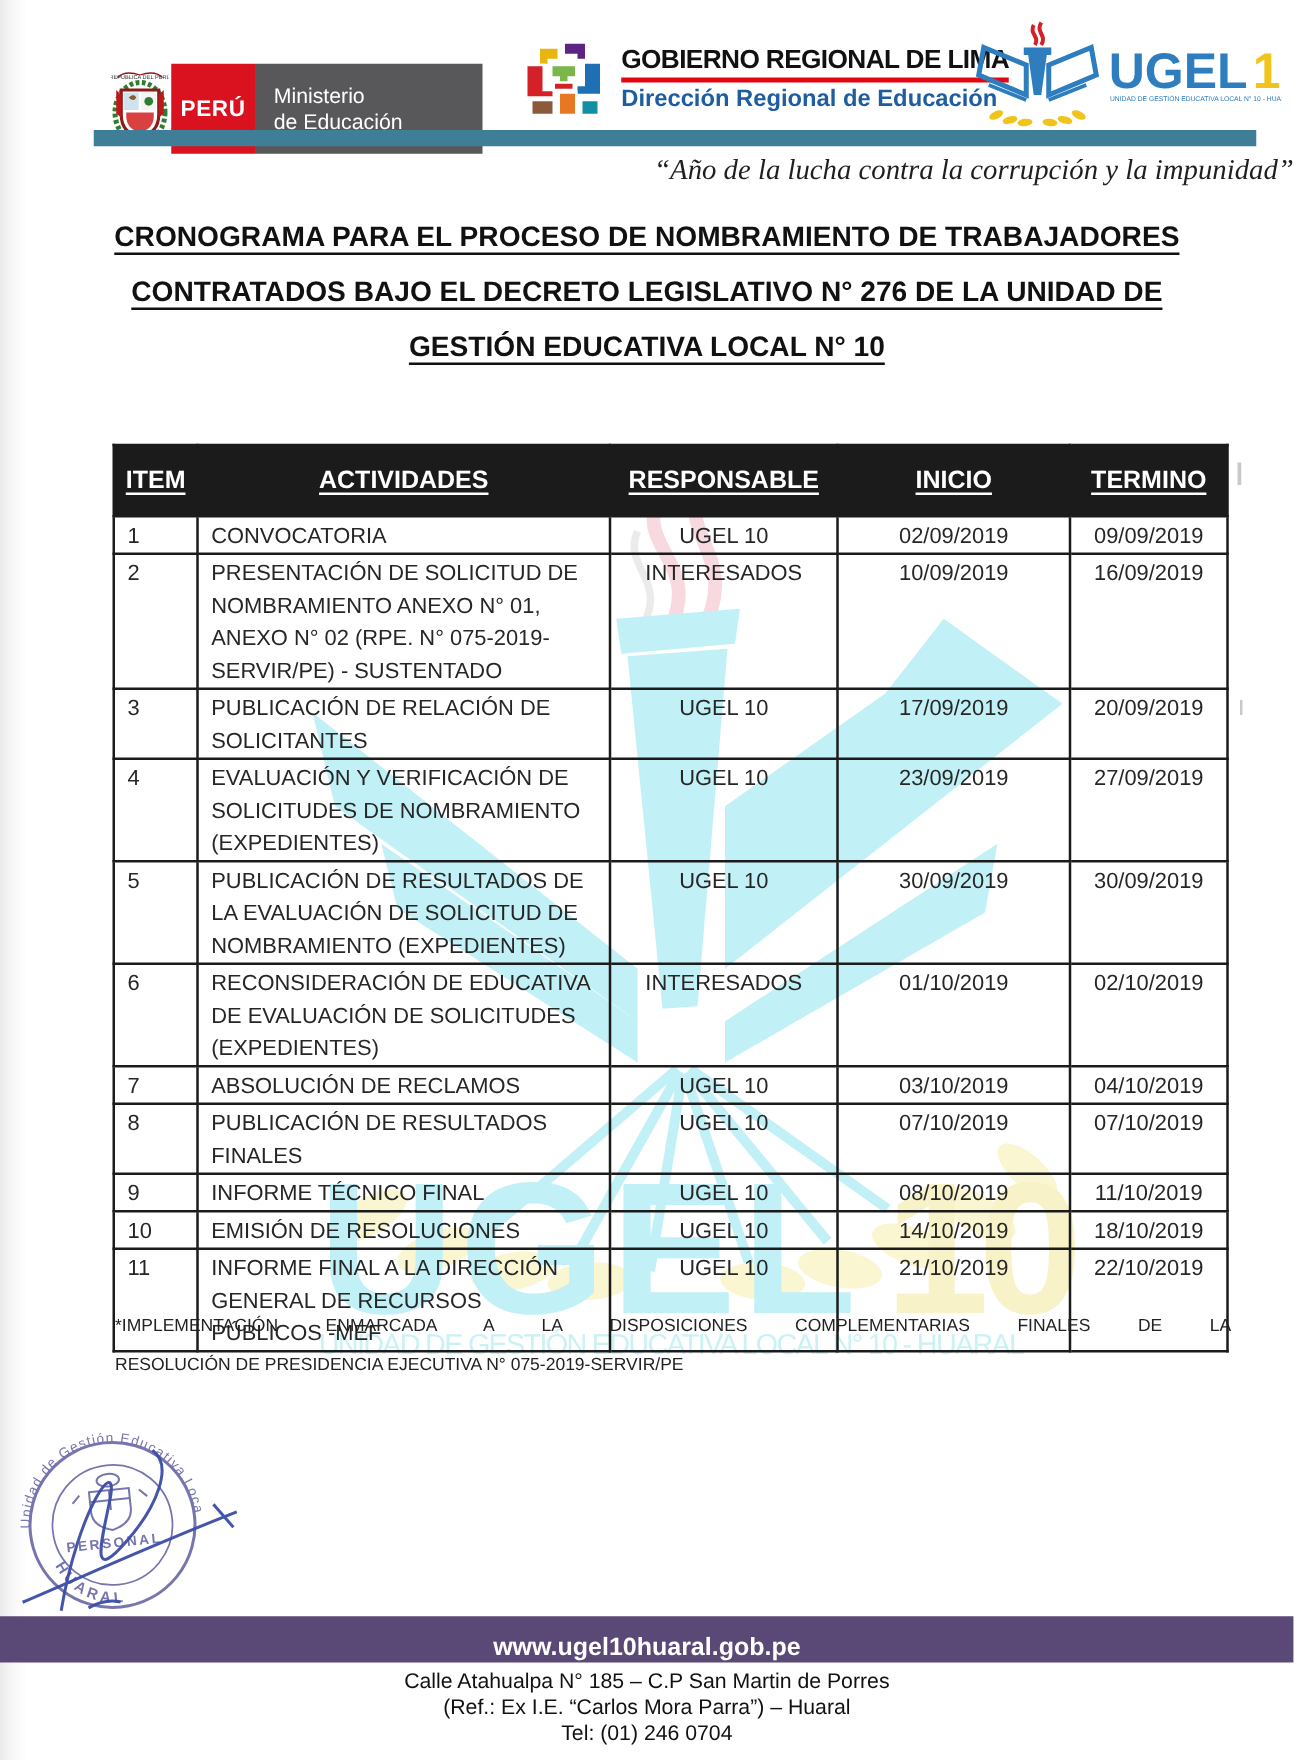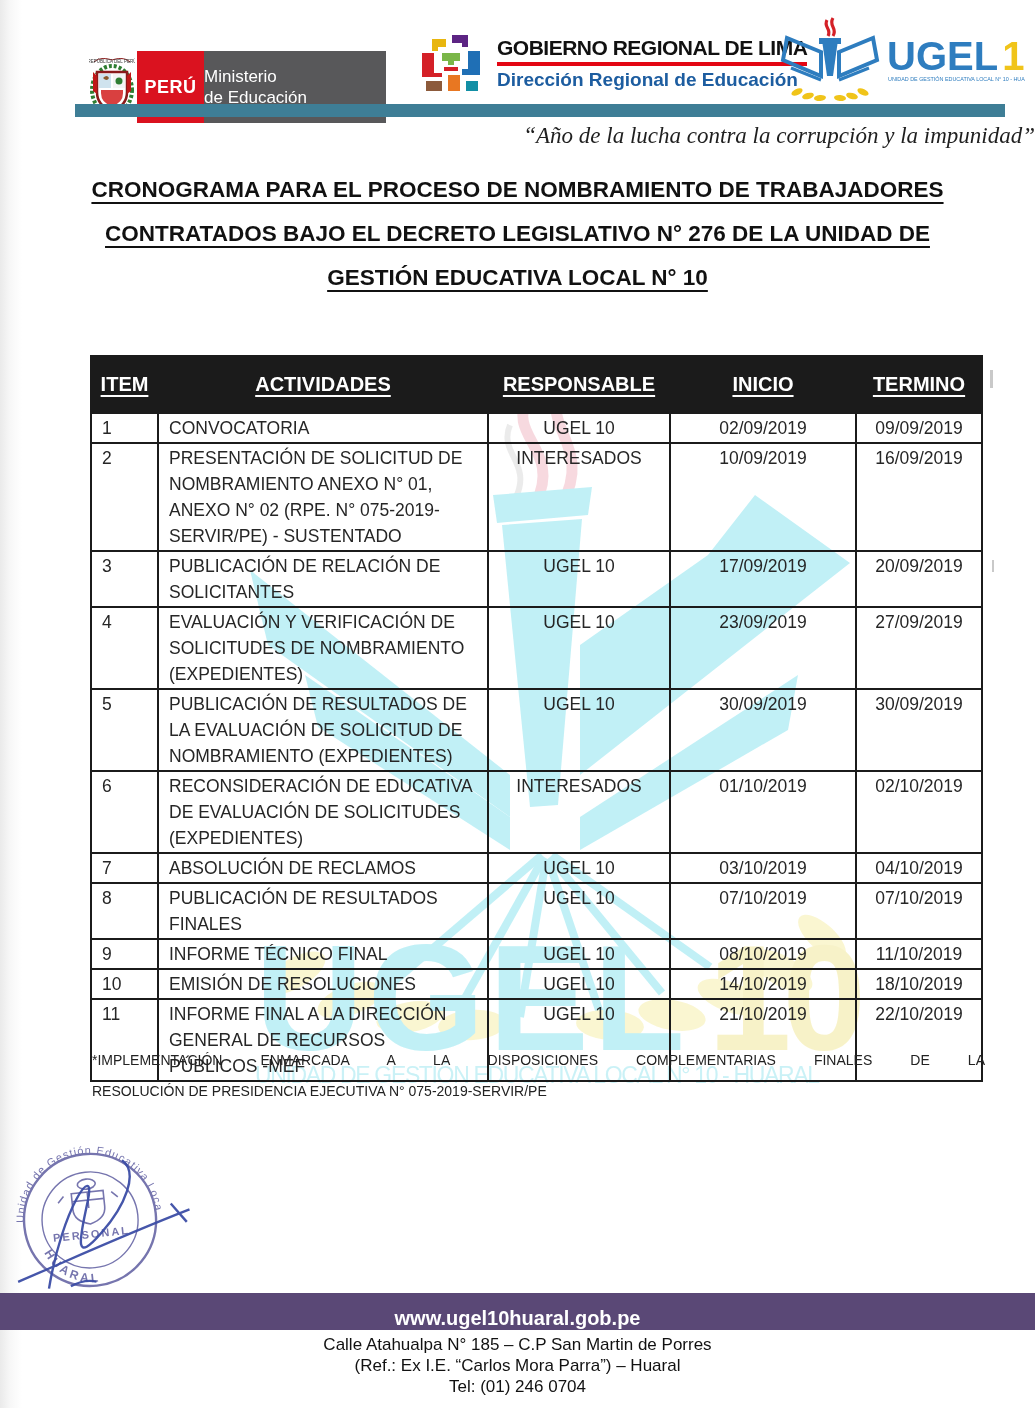--- a/index.html
+++ b/index.html
@@ -9,21 +9,21 @@
     position:relative; width:1035px; height:1408px; margin:0 auto;
     background:linear-gradient(90deg,#eaeaea 0px,#f7f7f7 10px,#ffffff 22px);
     font-family:"Liberation Sans", sans-serif; overflow:hidden; color:#1b1b1b;
   }
   
   .minedu { position:absolute; left:87px; top:27px; display:flex; align-items:stretch; height:72px;margin-top:24px; }
   .minedu .coat { width:50px; background:#fff; display:flex; align-items:center; justify-content:center; }
   .minedu .red-box { width:67px; background:#da121f; color:#fff; display:flex; align-items:center; justify-content:center;
     font-weight:bold; font-size:18px; letter-spacing:.5px; }
   .minedu .gray-box { width:182px; background:#58585a; color:#fff; display:flex; flex-direction:column; justify-content:center;
-    font-size:17px; line-height:21px; }
+    padding-left:15px; font-size:17px; line-height:21px; }
   .grl { position:absolute; left:419px; top:30px; display:flex; align-items:center; }
   .grl-text { margin-left:14px; }
   .grl-title { font-weight:900; font-size:21px; letter-spacing:-0.5px; color:#111; white-space:nowrap; }
   .grl-rule { height:4px; background:#e30613; margin:2px 0 3px 0; }
   .grl-sub { font-weight:bold; font-size:19px; color:#1d5da0; white-space:nowrap; }
   .ugel-logo { position:absolute; left:775px; top:14px; }
   .teal-bar { position:absolute; left:75px; top:104px; width:930px; height:13px; background:#3e7e96; }
   
   .quote { position:absolute; left:0; top:123px; width:100%; text-align:right;
     font-family:"Liberation Serif", serif; font-style:italic; font-size:23px; color:#1f1f1f; }

